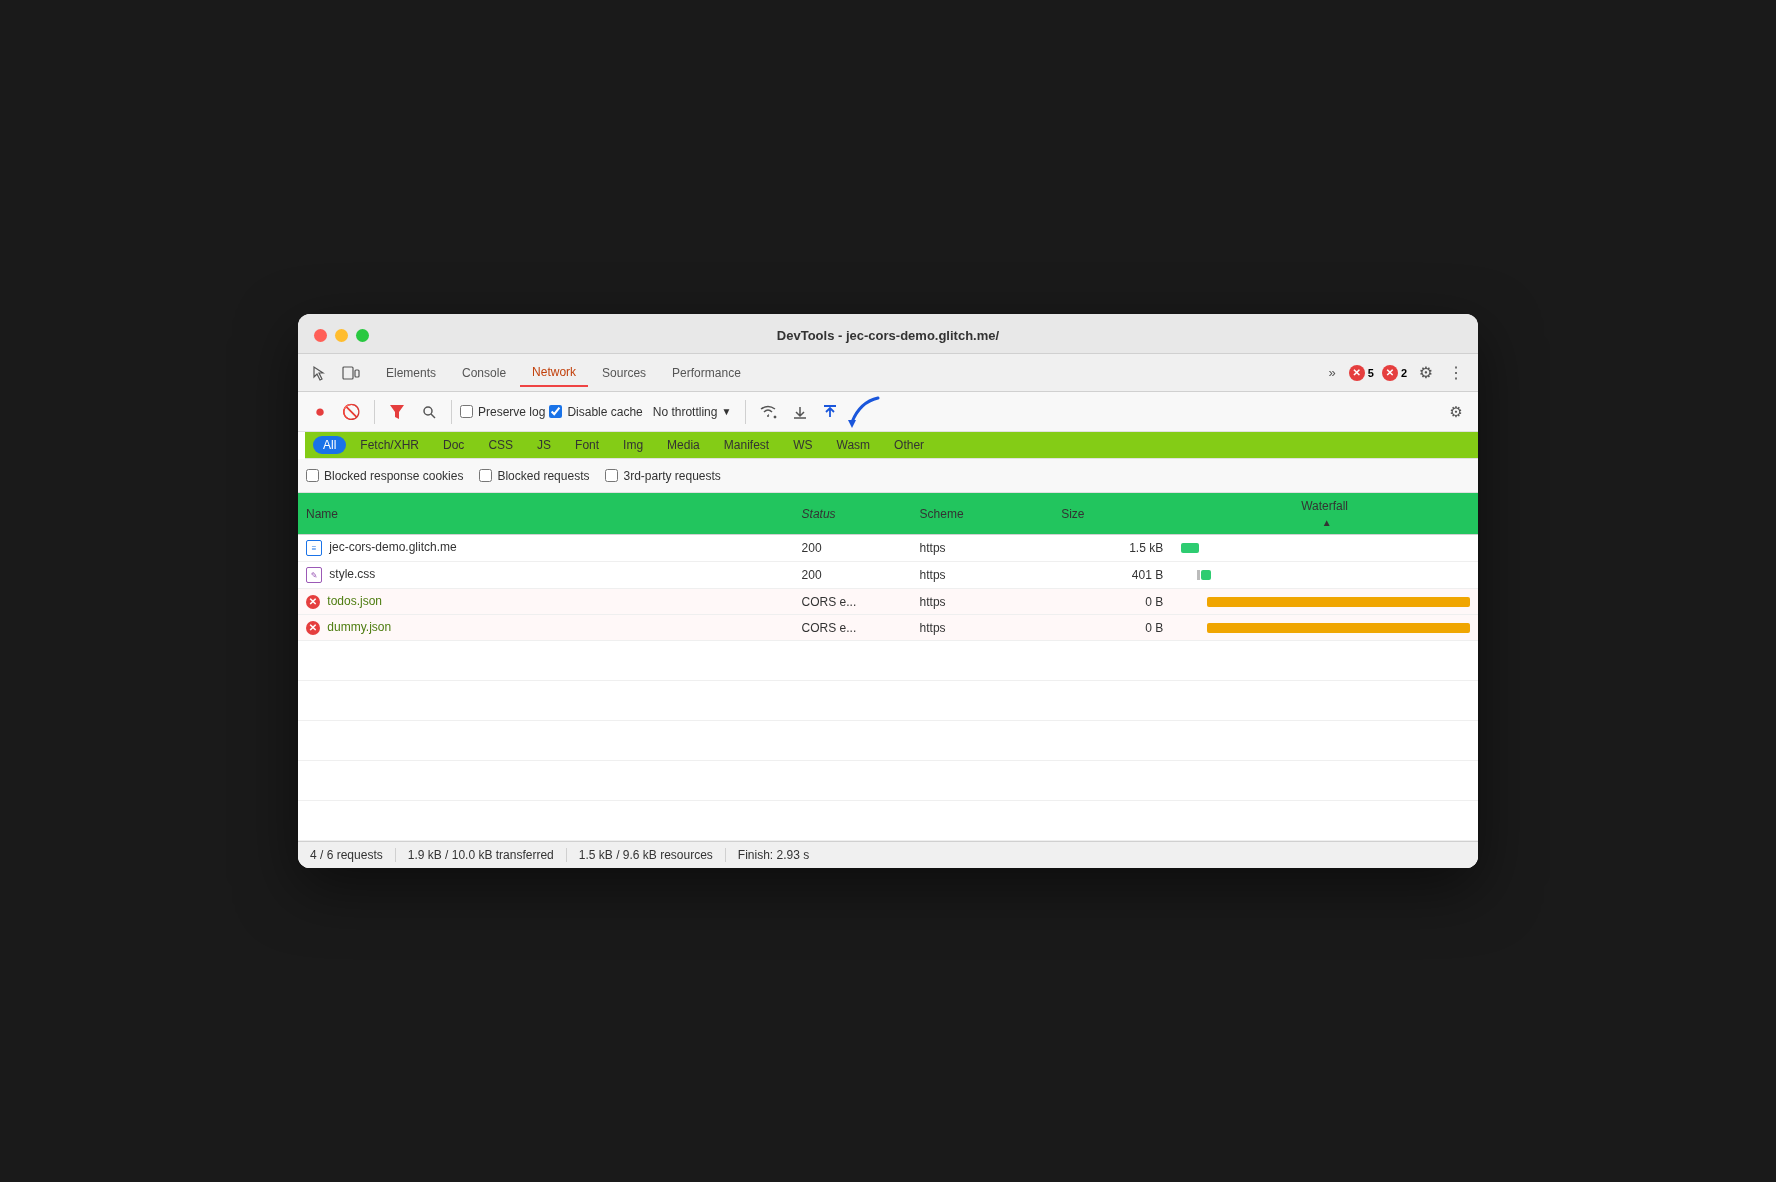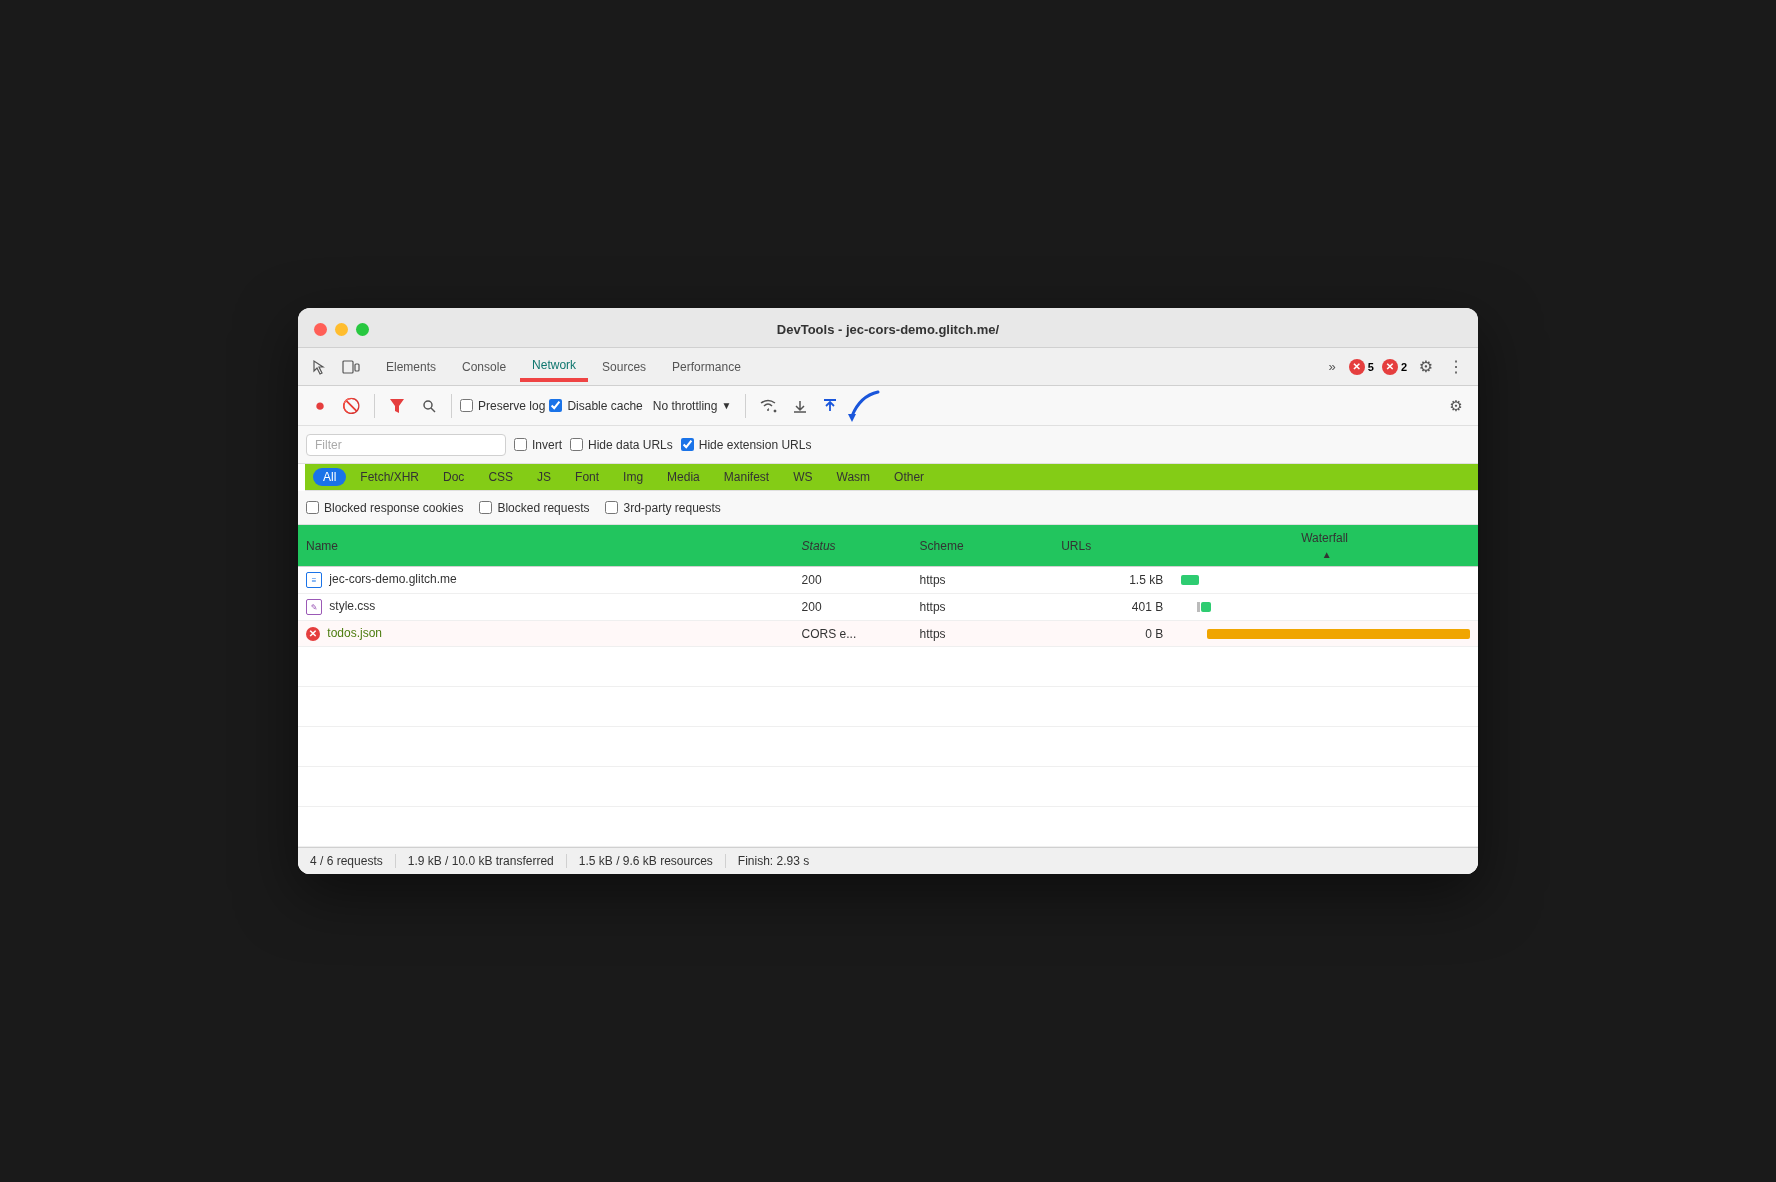--- a/index.html
+++ b/index.html
@@ -81,22 +81,22 @@
     }
     .tab {
       padding: 6px 12px;
       font-size: 12px;
       color: #555;
       cursor: pointer;
       border-radius: 4px;
       white-space: nowrap;
     }
     .tab.active {
-      color: #0f766e;
-      border-bottom: 4px solid #ef4444;
+      color: #c2410c;
+      border-bottom: 2px solid #ef4444;
       background: transparent;
       border-radius: 0;
     }
     .tab-spacer { flex: 1; }
     .tab-more {
       padding: 4px 8px;
       font-size: 13px;
       color: #555;
       cursor: pointer;
     }
@@ -509,35 +509,20 @@
               <polygon points="8,26 16,26 12,34" fill="#1a56db"></polygon>
             </svg>
           </div>
         </div>
       </div>
 
       <div style="flex:1"></div>
       <div class="settings-gear">⚙</div>
     </div>
 
-    <div class="filter-bar">
-      <input class="filter-input" type="text" placeholder="Filter" style="">
-      <label class="filter-checkbox-label">
-        <input type="checkbox" style="">
-        <span>Invert</span>
-      </label>
-      <label class="filter-checkbox-label">
-        <input type="checkbox" style="">
-        <span>Hide data URLs</span>
-      </label>
-      <label class="filter-checkbox-label">
-        <input type="checkbox" checked="" style="">
-        <span>Hide extension URLs</span>
-      </label>
-    </div>
 
     <div class="filter-types">
       <button class="filter-type-btn active">All</button>
       <button class="filter-type-btn">Fetch/XHR</button>
       <button class="filter-type-btn">Doc</button>
       <button class="filter-type-btn">CSS</button>
       <button class="filter-type-btn">JS</button>
       <button class="filter-type-btn">Font</button>
       <button class="filter-type-btn">Img</button>
       <button class="filter-type-btn">Media</button>
@@ -569,21 +554,21 @@
             <th style="width:42%;">
               <span>Name</span>
             </th>
             <th style="width:10%;font-style:italic;">
               <span>Status</span>
             </th>
             <th style="width:12%;">
               <span>Scheme</span>
             </th>
             <th style="width:10%;">
-              <span>URLs</span>
+              <span>Size</span>
             </th>
             <th style="width:26%; min-width:200px;">
               <div class="th-waterfall">
                 <span>Waterfall</span>
                 <span class="sort-arrow">▲</span>
               </div>
             </th>
           </tr>
         </thead>
         <tbody>
@@ -627,20 +612,34 @@
             <td class="status-error">CORS e...</td>
             <td class="status-error">https</td>
             <td style="text-align:right;" class="status-error">0 B</td>
             <td class="waterfall-cell" style="position:relative; height:26px;">
               <div style="position:relative; width:100%; height:100%;">
                 <div class="waterfall-bar waterfall-yellow" style="left:28px; width:calc(100% - 28px); background:#f0a500;"></div>
               </div>
             </td>
           </tr>
 
+          <tr class="table-row error-row" style="background:#fff8f8;">
+            <td>
+              <span class="error-circle">✕</span>
+              <span class="file-name-error">dummy.json</span>
+            </td>
+            <td class="status-error">CORS e...</td>
+            <td class="status-error">https</td>
+            <td style="text-align:right;" class="status-error">0 B</td>
+            <td class="waterfall-cell" style="position:relative; height:26px;">
+              <div style="position:relative; width:100%; height:100%;">
+                <div class="waterfall-bar waterfall-yellow" style="left:28px; width:calc(100% - 28px); background:#f0a500;"></div>
+              </div>
+            </td>
+          </tr>
 
           <tr style="height:40px;">
               <td colspan="5"></td>
             </tr>
           <tr style="height:40px;">
               <td colspan="5"></td>
             </tr>
           <tr style="height:40px;">
               <td colspan="5"></td>
             </tr>

